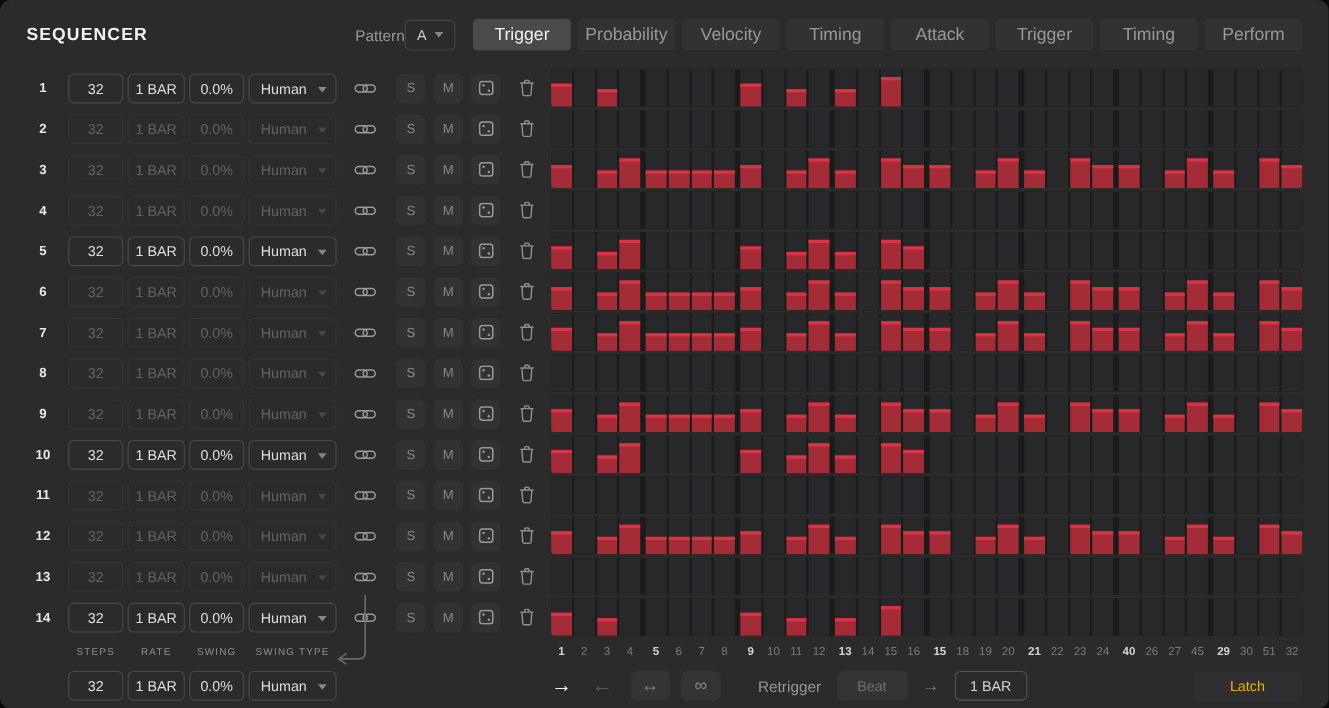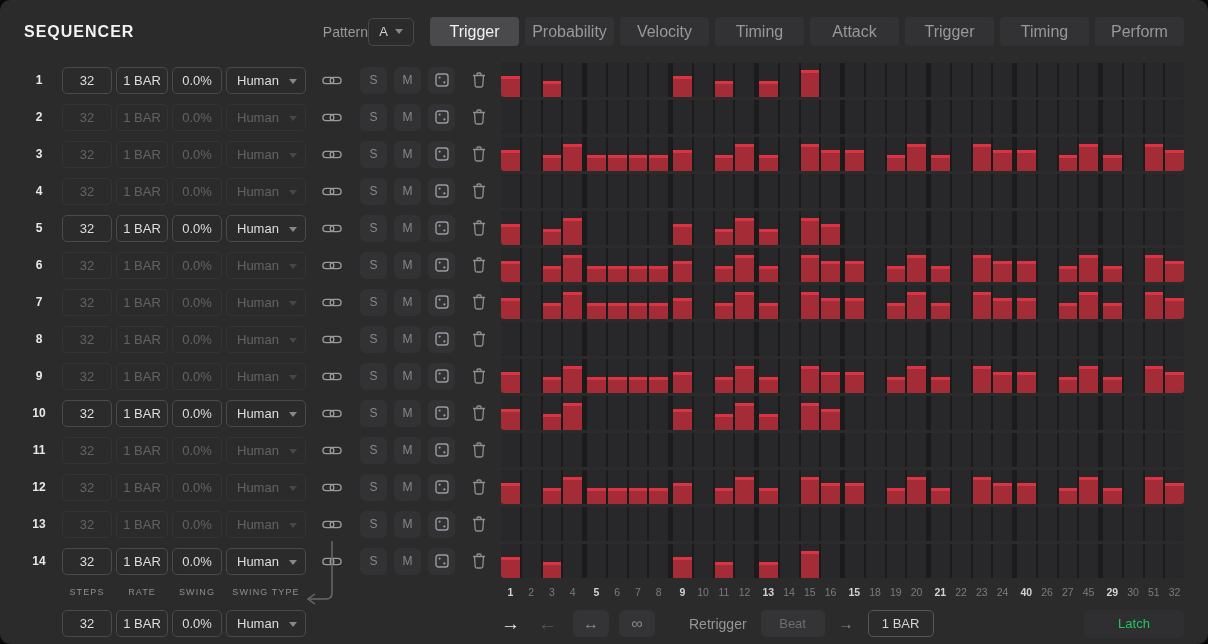--- a/index.html
+++ b/index.html
@@ -64,21 +64,21 @@
   .dir-fwd { color:#f0f0f1; }
   .dir-back { color:#59595c; margin-left:18px; }
   .iconbtn { width:36px; height:27px; margin-left:16px; background:#343436; border-radius:6px; color:#87878a; font-size:16px; display:flex; align-items:center; justify-content:center; }
   .iconbtn + .iconbtn { margin-left:10px; }
   .retrig-label { margin-left:34px; font-size:14px; color:#96969a; }
   .btn-dark { height:27px; border-radius:5px; background:#343436; color:#6e6e72; font-size:13px; display:flex; align-items:center; justify-content:center; }
   .btn-beat { width:64px; margin-left:14px; }
   .mini-arrow { margin-left:14px; color:#87878a; font-size:15px; }
   .btn-outline { width:66px; height:27px; margin-left:14px; border:1px solid #56565a; border-radius:5px; color:#d5d5d7; font-size:13px; display:flex; align-items:center; justify-content:center; }
   .rightgrp { margin-left:auto; display:flex; align-items:center; }
-  .btn-latch { width:100px; height:28px; background:#2f2f31; color:#22c55e; }
+  .btn-latch { width:100px; height:28px; background:#2f2f31; color:#eab308; }
   .btn-full { width:112px; height:28px; margin-left:14px; border-radius:5px; background:#57575b; color:#ffffff; font-size:13px; display:flex; align-items:center; justify-content:center; gap:8px; }
 
   .connector { position:absolute; left:296px; top:-66px; width:46px; height:70px; pointer-events:none; }
 </style>
 </head>
 <body>
 
 <div class="window">
 
   <div class="hdr">

